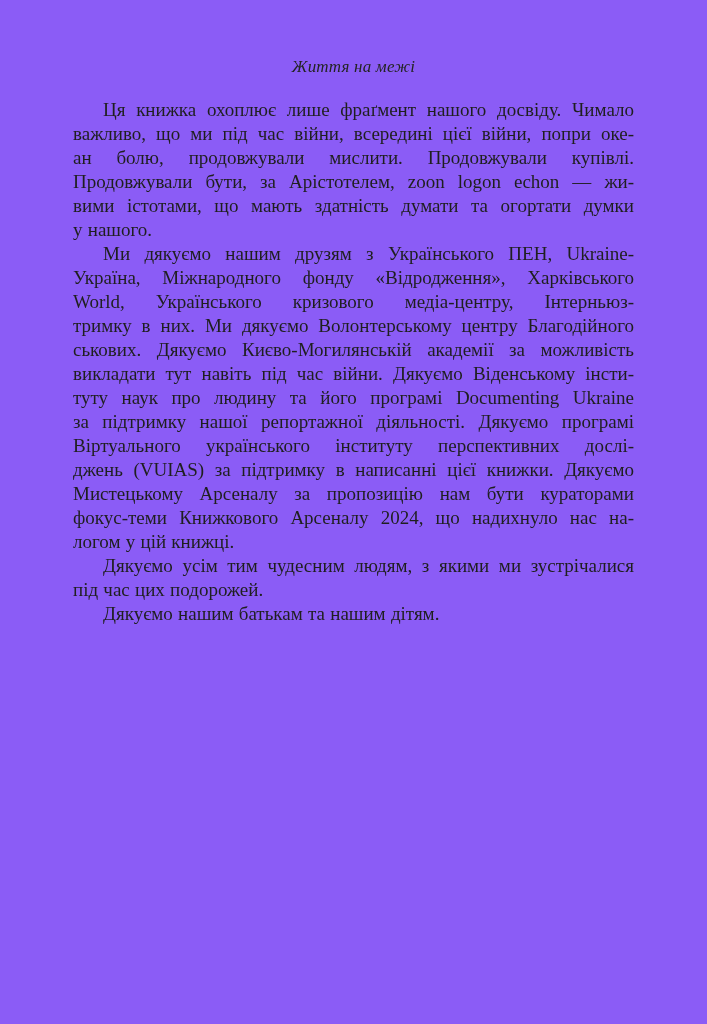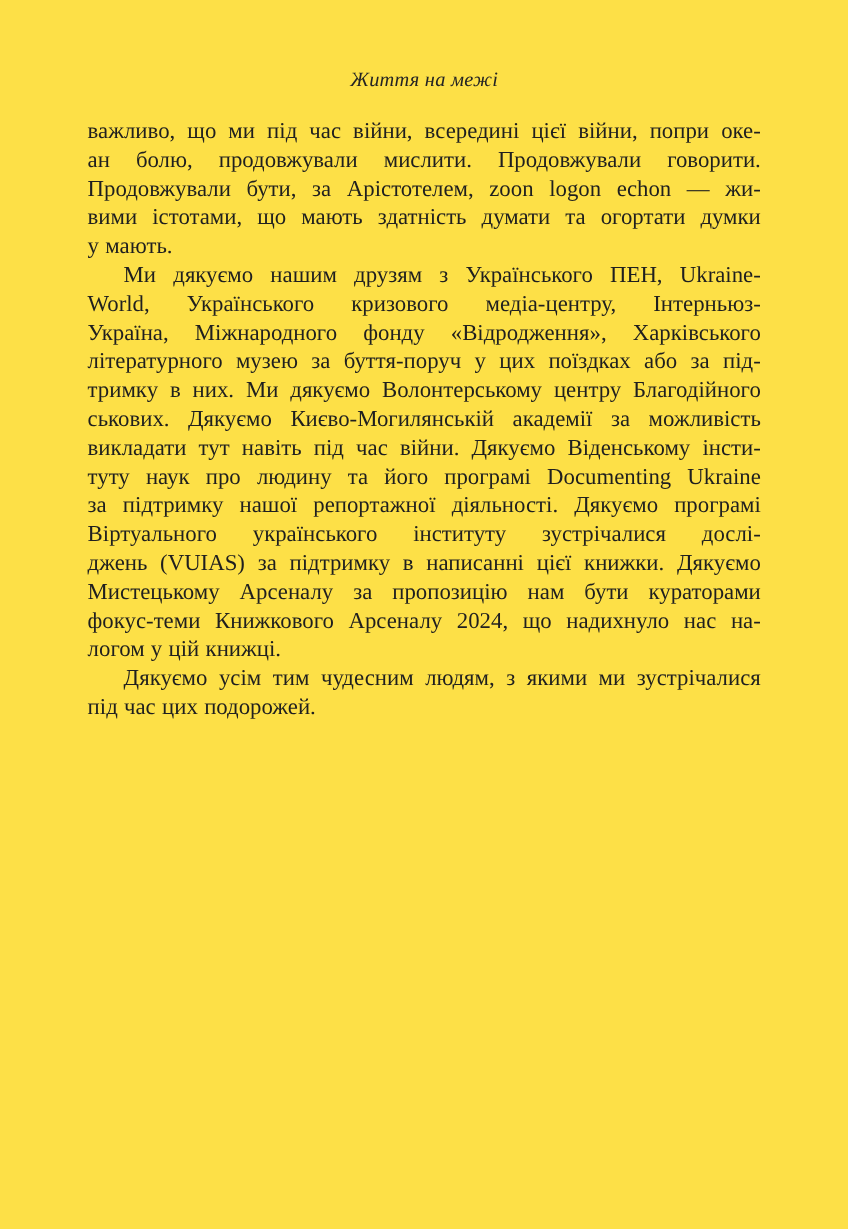--- a/index.html
+++ b/index.html
@@ -12,21 +12,21 @@
     height: 1024px;
     overflow: hidden;
     font-family: "Liberation Serif", serif;
     color: #1f1f1f;
   }
   .page {
     box-sizing: border-box;
     width: 707px;
     height: 1024px;
     padding: 57px 73px 0 73px;
-    background: #fde047;
+    background: #8b5cf6;
   }
   .running-header {
     text-align: center;
     font-style: italic;
     font-size: 17px;
     line-height: 20px;
     margin-bottom: 21px;
     letter-spacing: 0.2px;
     color: #242424;
   }
@@ -47,40 +47,43 @@
     text-indent: 30px;
   }
 </style>
 </head>
 <body>
 
 <div class="page">
   <div class="running-header">Життя на межі</div>
   <main class="body-text" id="body-text">
       <div class="para">
+        <div class="line first">Ця книжка охоплює лише фраґмент нашого досвіду. Чимало</div>
         <div class="line">важливо, що ми під час війни, всередині цієї війни, попри оке-</div>
-        <div class="line">ан болю, продовжували мислити. Продовжували говорити.</div>
+        <div class="line">ан болю, продовжували мислити. Продовжували купівлі.</div>
         <div class="line">Продовжували бути, за Арістотелем, zoon logon echon — жи-</div>
         <div class="line">вими істотами, що мають здатність думати та огортати думки</div>
-        <div class="line last">у мають.</div>
+        <div class="line last">у нашого.</div>
       </div>
       <div class="para">
         <div class="line first">Ми дякуємо нашим друзям з Українського ПЕН, Ukraine-</div>
+        <div class="line">Україна, Міжнародного фонду «Відродження», Харківського</div>
         <div class="line">World, Українського кризового медіа-центру, Інтерньюз-</div>
-        <div class="line">Україна, Міжнародного фонду «Відродження», Харківського</div>
-        <div class="line">літературного музею за буття-поруч у цих поїздках або за під-</div>
         <div class="line">тримку в них. Ми дякуємо Волонтерському центру Благодійного</div>
         <div class="line">ськових. Дякуємо Києво-Могилянській академії за можливість</div>
         <div class="line">викладати тут навіть під час війни. Дякуємо Віденському інсти-</div>
         <div class="line">туту наук про людину та його програмі Documenting Ukraine</div>
         <div class="line">за підтримку нашої репортажної діяльності. Дякуємо програмі</div>
-        <div class="line">Віртуального українського інституту зустрічалися дослі-</div>
+        <div class="line">Віртуального українського інституту перспективних дослі-</div>
         <div class="line">джень (VUIAS) за підтримку в написанні цієї книжки. Дякуємо</div>
         <div class="line">Мистецькому Арсеналу за пропозицію нам бути кураторами</div>
         <div class="line">фокус-теми Книжкового Арсеналу 2024, що надихнуло нас на-</div>
         <div class="line last">логом у цій книжці.</div>
       </div>
       <div class="para">
         <div class="line first">Дякуємо усім тим чудесним людям, з якими ми зустрічалися</div>
         <div class="line last">під час цих подорожей.</div>
       </div>
+      <div class="para">
+        <div class="line first last">Дякуємо нашим батькам та нашим дітям.</div>
+      </div>
     </main>
 </div>
 
 </body></html>

